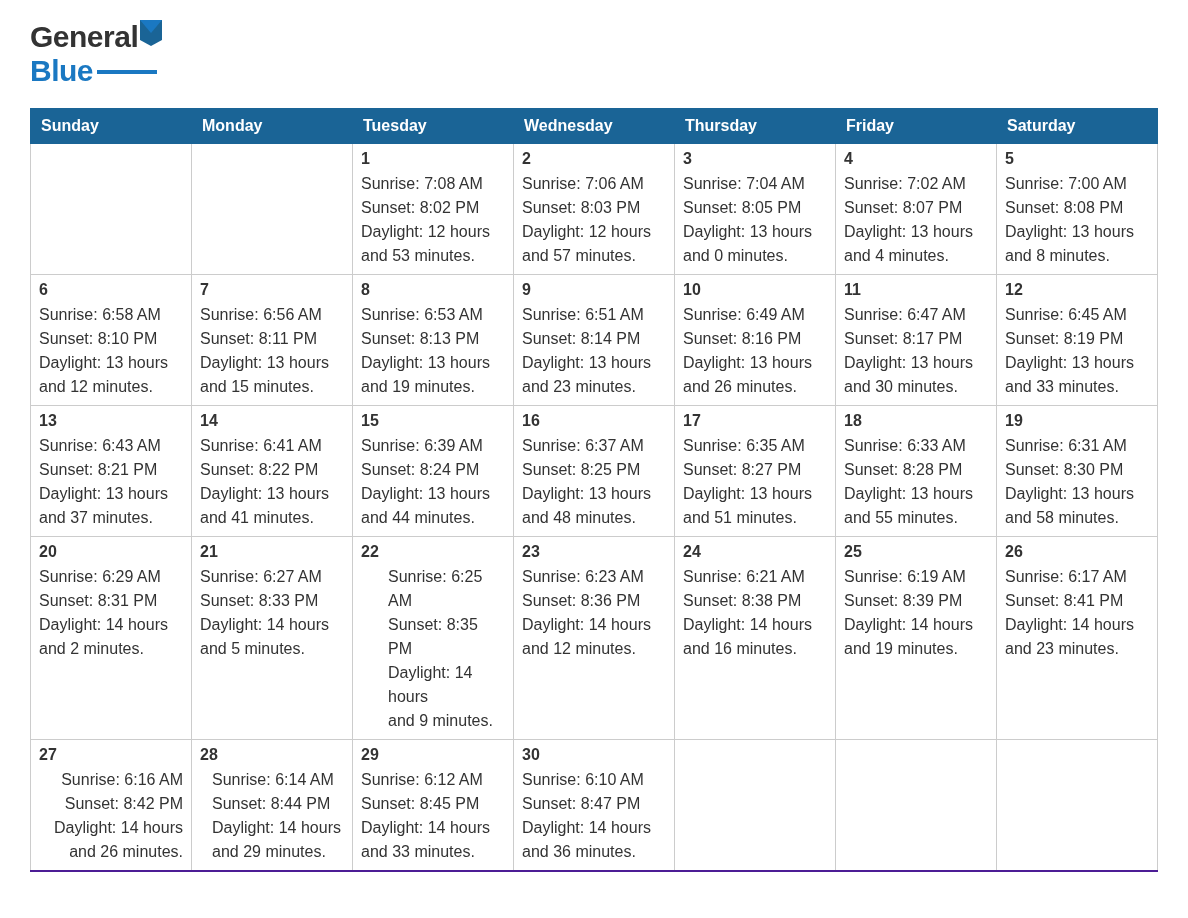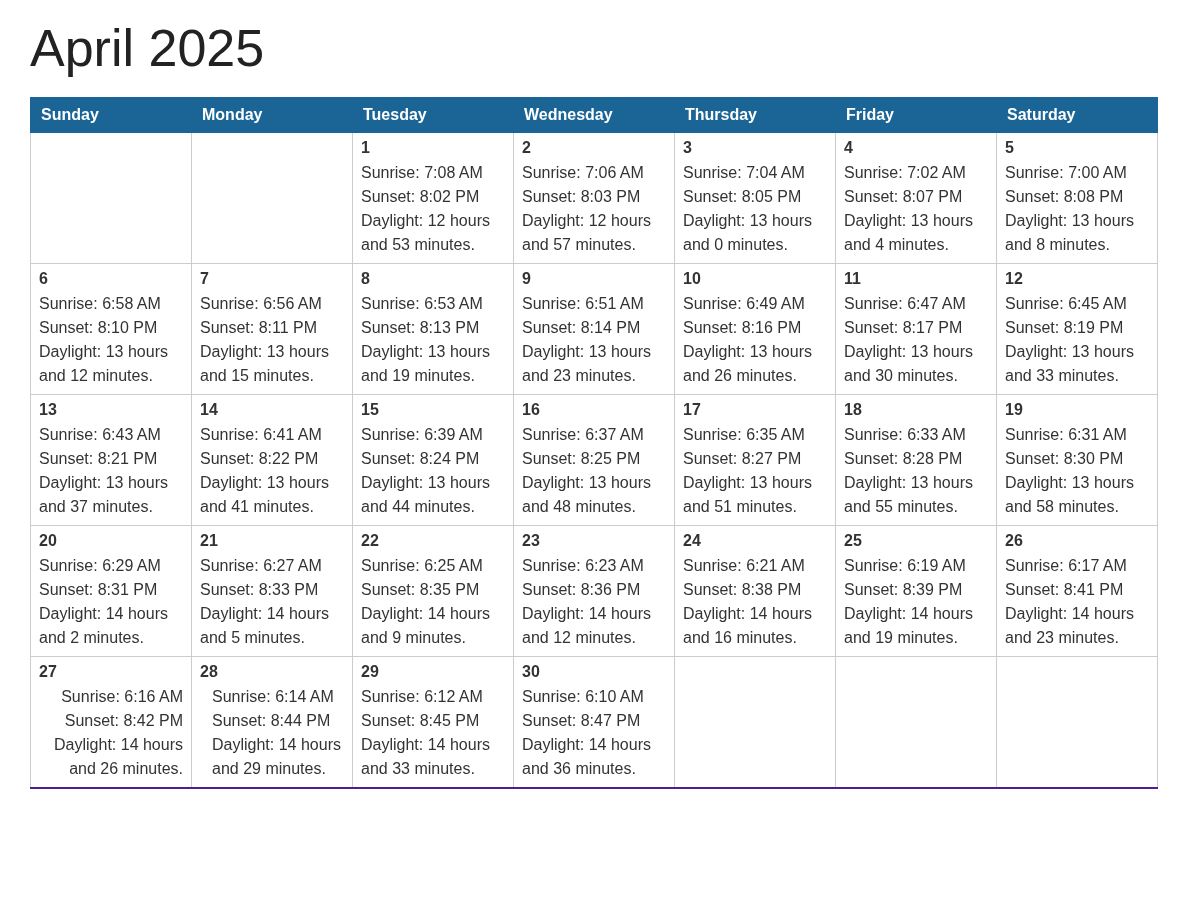--- a/index.html
+++ b/index.html
@@ -102,22 +102,36 @@
       height: 4px;
       background: #1a78c2;
       margin-top: 1px;
       width: 100%;
     }
   </style>
 </head>
 <body>
 
 <div class="header">
+  <div class="logo">
+    <div class="general-row">
+      <span class="general-text">General</span>
+      <span class="blue-arrow">
+        <svg width="22" height="26" viewBox="0 0 22 26">
+          <polygon points="0,0 22,0 22,20 11,26 0,20" fill="#1a6496"></polygon>
+          <polygon points="0,0 22,0 11,13" fill="#1a78c2"></polygon>
+        </svg>
+      </span>
+    </div>
+    <div style="display:flex; align-items:center;">
+      <span class="blue-text">Blue</span>
+      <div class="blue-underline" style="width:60px; margin-left:4px;"></div>
+    </div>
+  </div>
   <div class="title-section">
-    <div class="month-title">April 2025</div>
   </div>
 </div>
 
 <table>
   <thead>
     <tr>
     <th>Sunday</th>
         <th>Monday</th>
         <th>Tuesday</th>
         <th>Wednesday</th>
@@ -278,21 +292,21 @@
         </td>
         <td>
           <div class="day-num">21</div>
           <div class="day-info" style="white-space: pre-line;">Sunrise: 6:27 AM
 Sunset: 8:33 PM
 Daylight: 14 hours
 and 5 minutes.</div>
         </td>
         <td>
           <div class="day-num">22</div>
-          <div class="day-info" style="white-space: pre-line;">Sunrise: 6:25 AM
+          <div class="day-info" style="white-space: pre-line; margin-left: 27px;">Sunrise: 6:25 AM
 Sunset: 8:35 PM
 Daylight: 14 hours
 and 9 minutes.</div>
         </td>
         <td>
           <div class="day-num">23</div>
           <div class="day-info" style="white-space: pre-line;">Sunrise: 6:23 AM
 Sunset: 8:36 PM
 Daylight: 14 hours
 and 12 minutes.</div>

